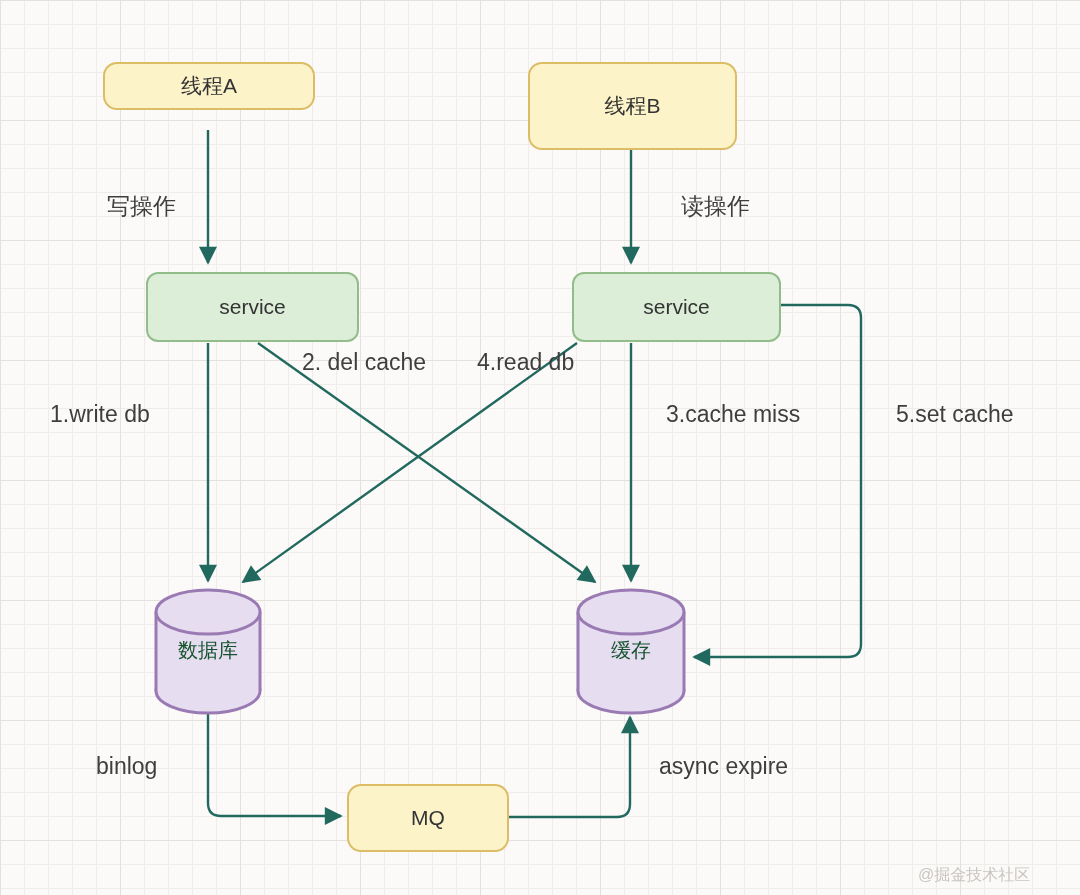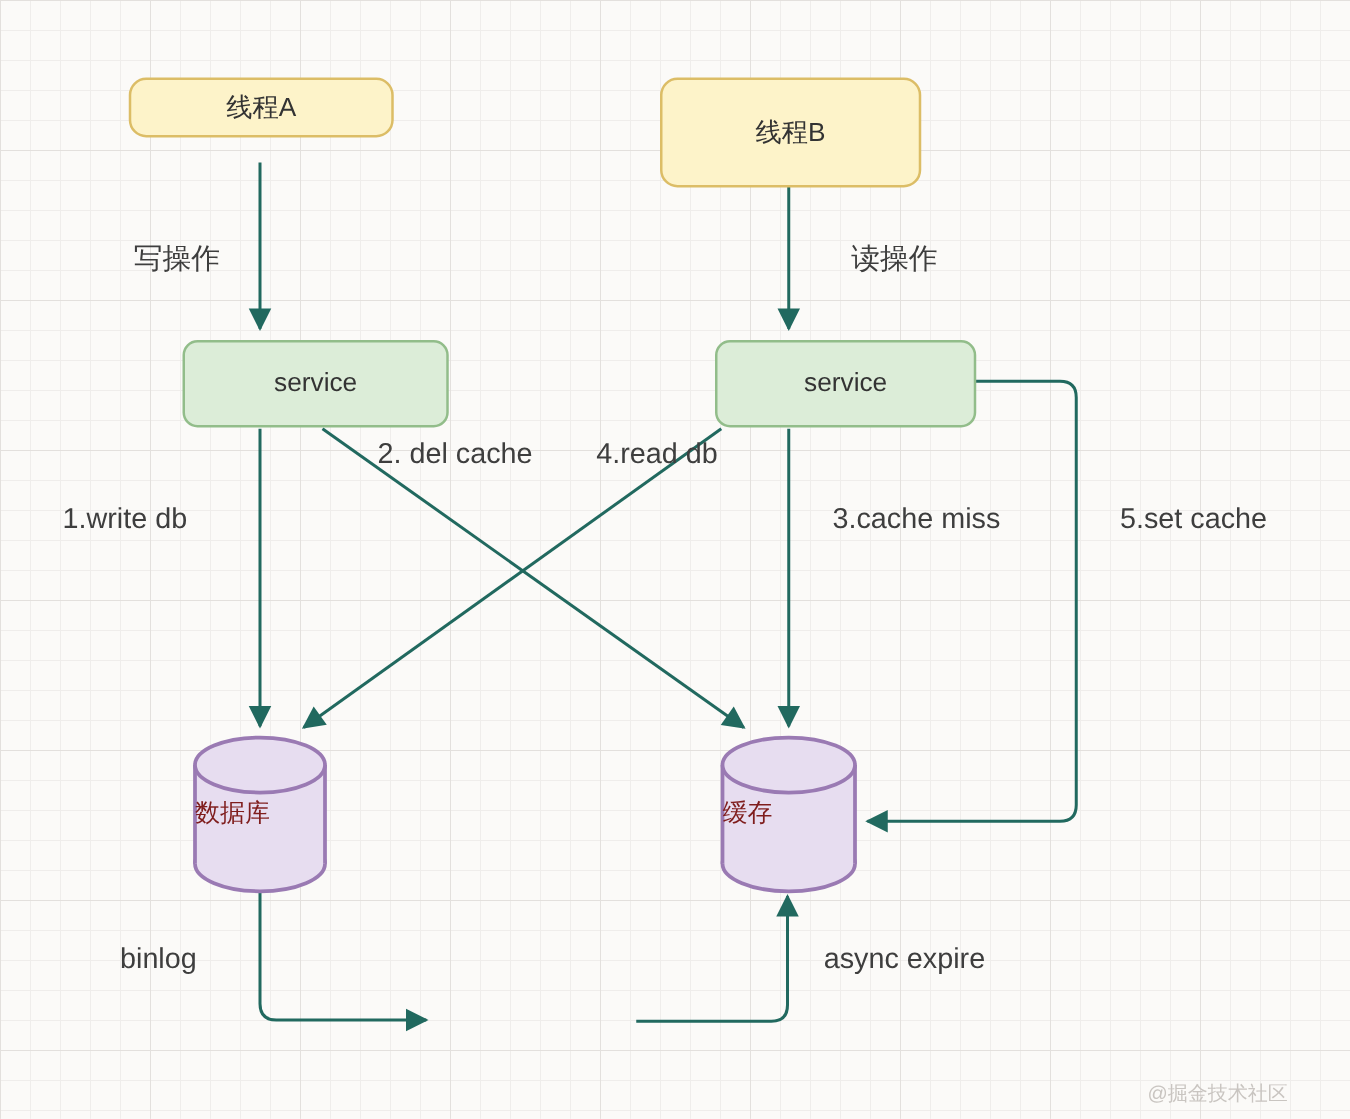--- a/index.html
+++ b/index.html
@@ -30,21 +30,21 @@
   .cyl-side{stroke:var(--purple_stroke);stroke-width:3;fill:none;}
   #arw path{fill:var(--line);}
   .node{
     position:absolute;display:flex;align-items:center;justify-content:center;
     font-size:21px;color:#333;border:2px solid;border-radius:14px;
   }
   .node.yellow{background:var(--yellow_fill);border-color:var(--yellow_stroke);}
   .node.green {background:var(--green_fill); border-color:var(--green_stroke);border-radius:12px;margin-left:44px;}
   .elabel{position:absolute;font-size:23px;color:var(--text);white-space:nowrap;}
   .cyl-label{
-    position:absolute;font-size:20px;color:#7f1d1d;white-space:nowrap;
+    position:absolute;font-size:20px;color:#14532d;text-align:center;white-space:nowrap;
   }
   .wm{position:absolute;font-size:16px;color:var(--watermark);white-space:nowrap;}
 </style>
 </head>
 <body>
 
 <div class="canvas">
 
   <svg class="edges" width="1080" height="895" viewBox="0 0 1080 895">
     <defs>
@@ -83,20 +83,23 @@
   </div>
   <div class="node yellow" style="left:528px;top:62px;width:209px;height:88px;">
     <span>线程B</span>
   </div>
   <div class="node green" style="left:102px;top:272px;width:213px;height:70px;">
     <span>service</span>
   </div>
   <div class="node green" style="left:528px;top:272px;width:209px;height:70px;">
     <span>service</span>
   </div>
+  <div class="node yellow" style="left:347px;top:784px;width:162px;height:68px;">
+    <span>MQ</span>
+  </div>
 
   <div class="cyl-label" style="left:156px;top:637px;width:104px;">数据库</div>
   <div class="cyl-label" style="left:578px;top:637px;width:106px;">缓存</div>
 
   <div class="elabel" style="left:107px;top:191px;">写操作</div>
   <div class="elabel" style="left:681px;top:191px;">读操作</div>
   <div class="elabel" style="left:50px;top:401px;">1.write db</div>
   <div class="elabel" style="left:302px;top:349px;text-align:right;">2. del cache</div>
   <div class="elabel" style="left:438px;top:349px;margin-left:39px;">4.read db</div>
   <div class="elabel" style="left:666px;top:401px;">3.cache miss</div>

